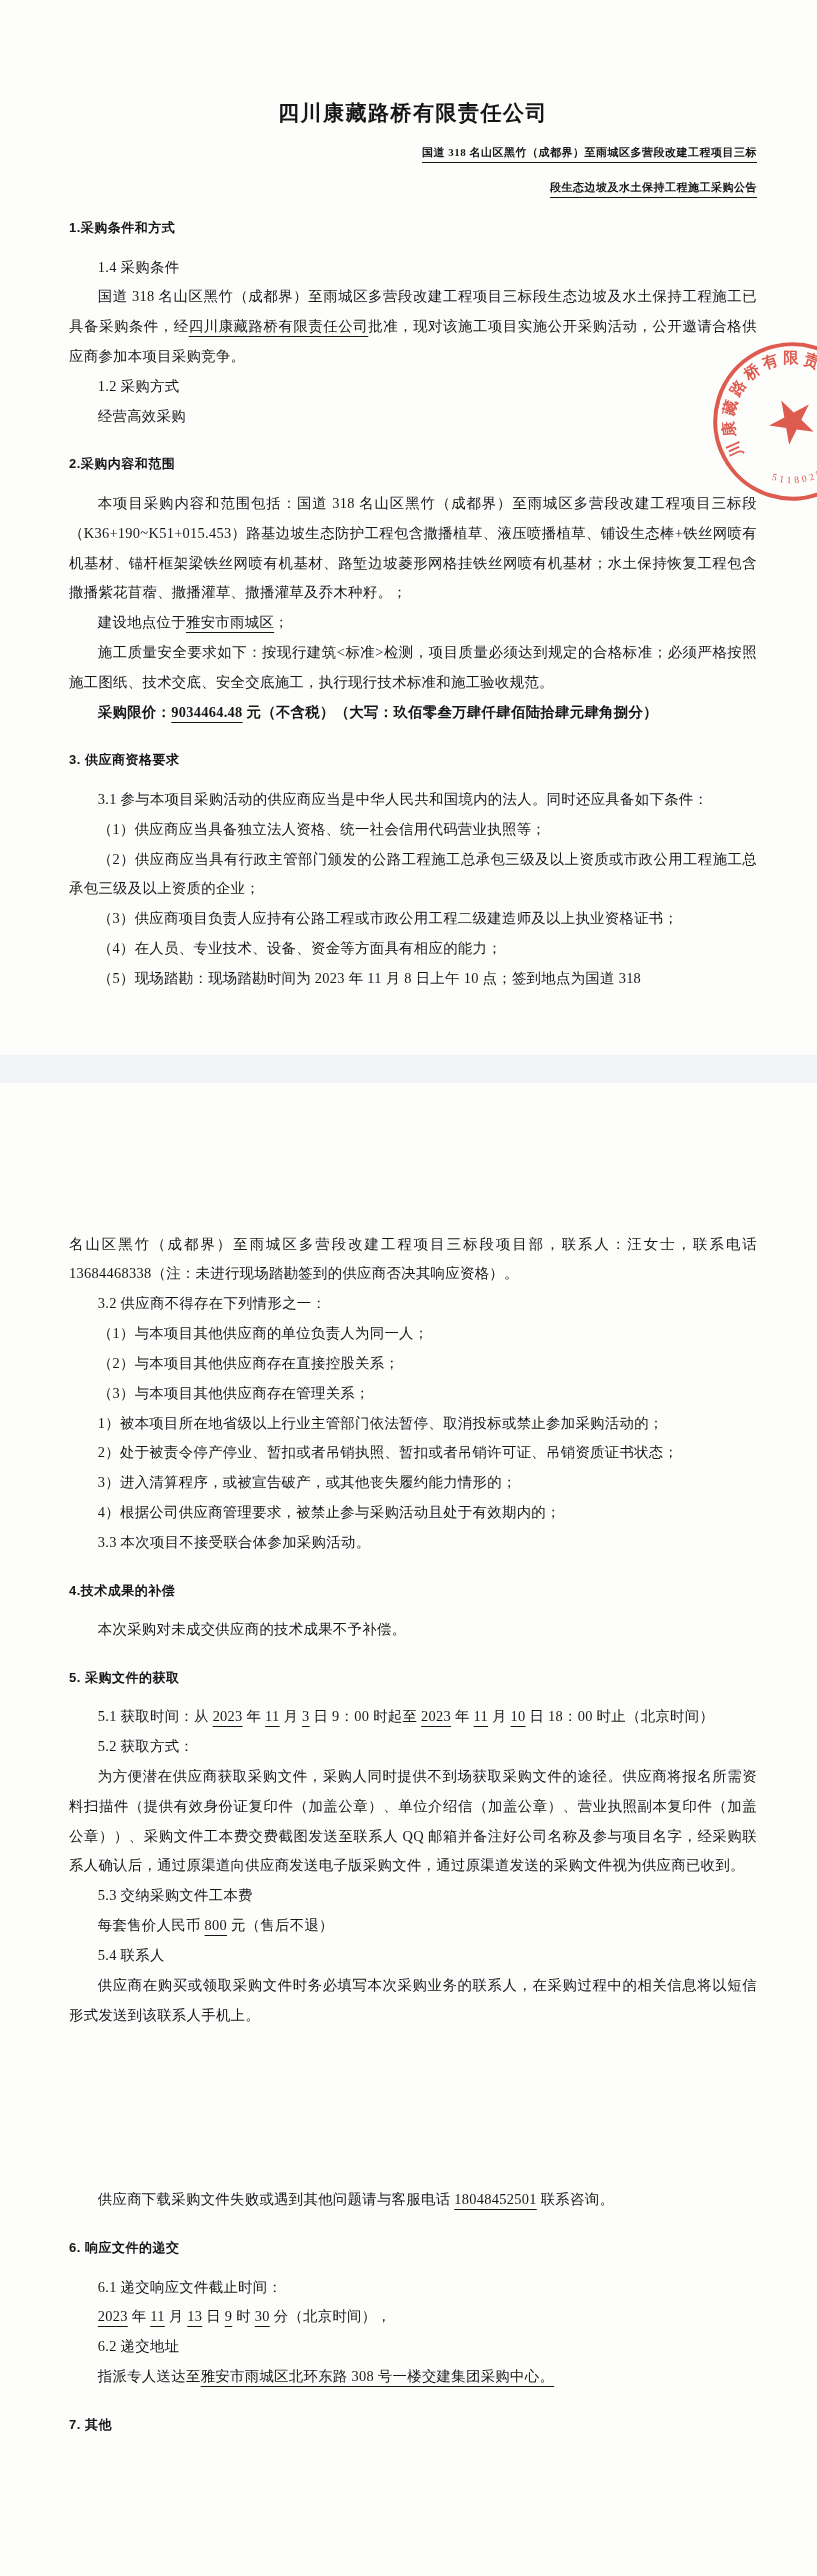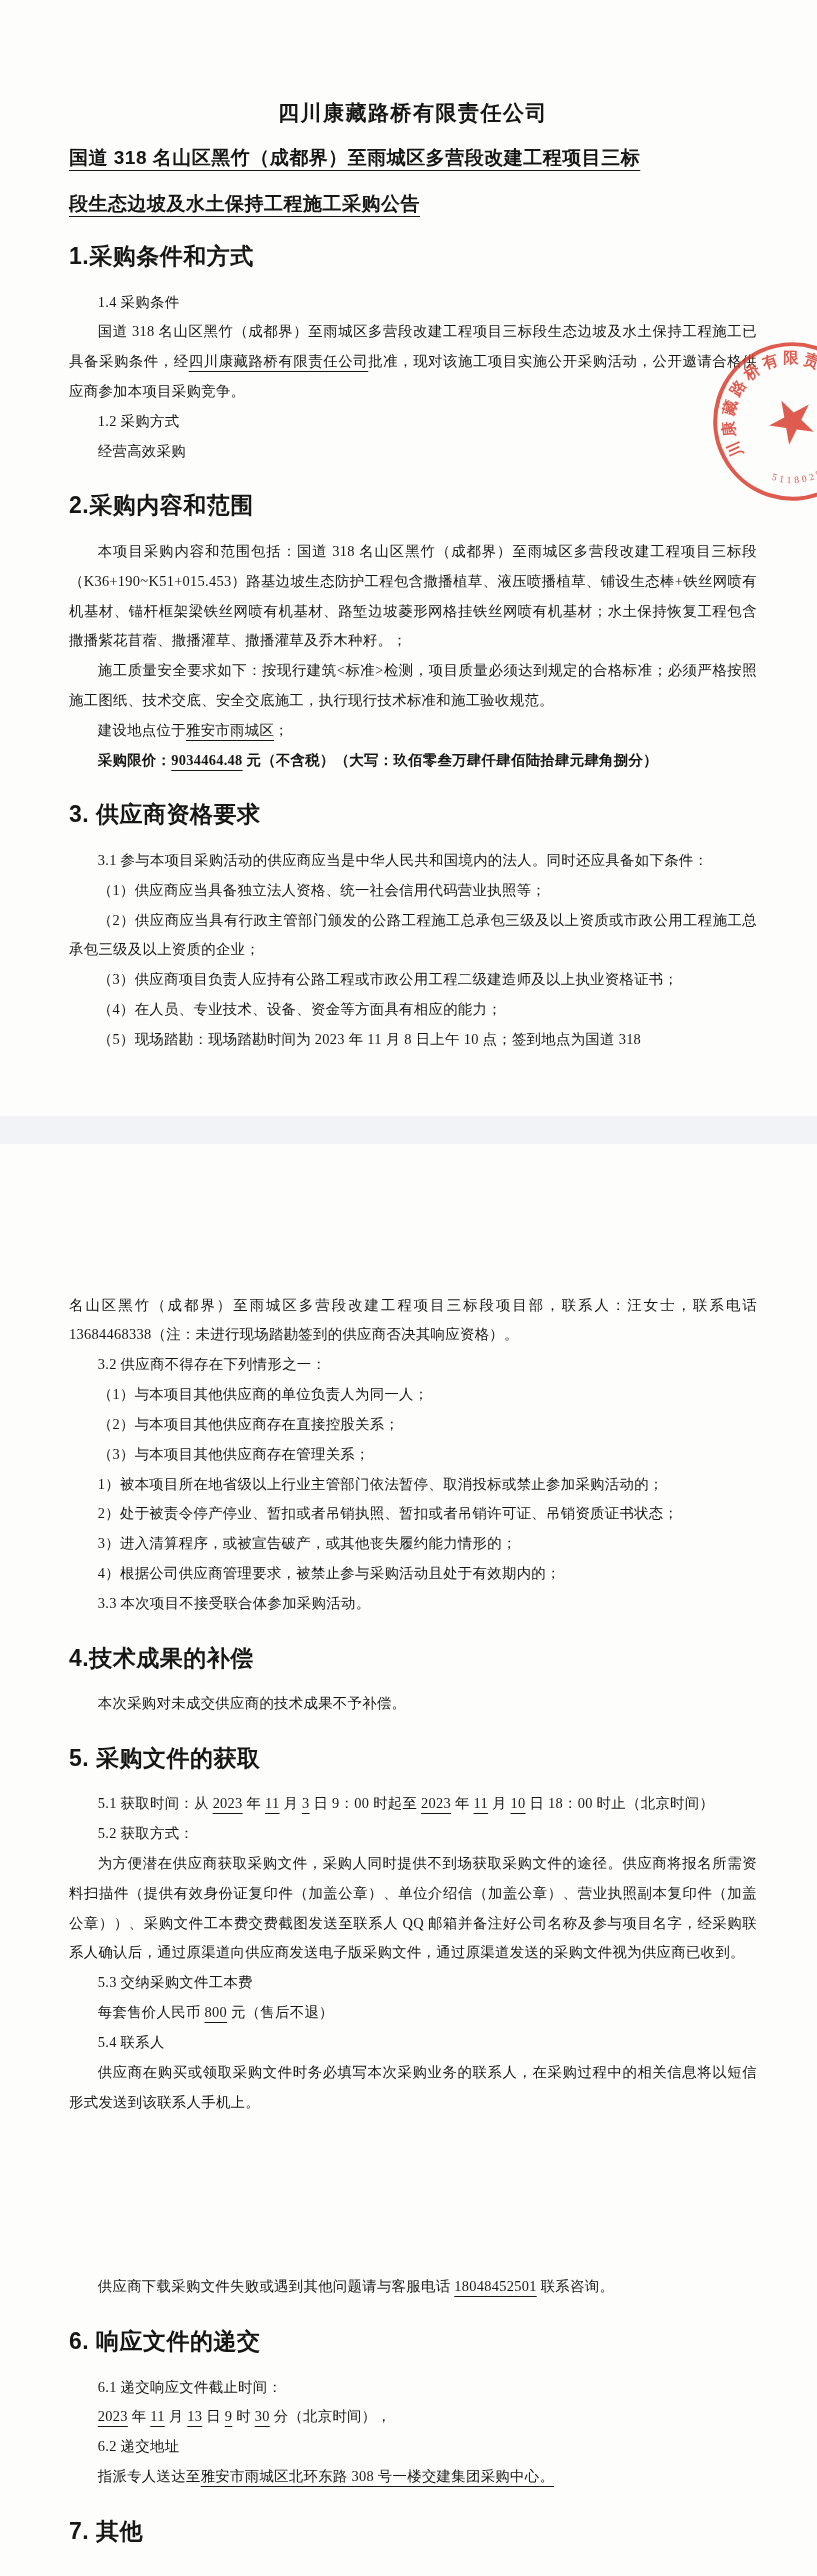--- a/index.html
+++ b/index.html
@@ -20,33 +20,33 @@
   .doc-company-title{
     margin:0 0 17.5px;
     text-align:center;
     font-family:"Liberation Sans", sans-serif;
     font-weight:bold;
     font-size:21px;
     letter-spacing:1.5px;
   }
   .doc-title-line{
     display:block;
-    text-align:left;
-    font-family:Liberation Sans, sans-serif;
+    text-align:right;
+    font-family:Liberation Serif, serif;
     font-weight:bold;
-    font-size:19px;
+    font-size:11px;
     margin:0 0 20.6px;
     text-decoration:underline;
     text-decoration-thickness:1px;
     text-underline-offset:6.2px;
     letter-spacing:0.5px;
   }
   .blocks h2{
     font-family:"Liberation Sans", sans-serif;
-    font-size:23px;
+    font-size:13px;
     font-weight:bold;
     letter-spacing:0.5px;
     margin:24px 0 15.5px;
   }
   .blocks p{
     font-size:14.4px;
     line-height:2.07;
     margin:0;
     text-align:justify;
     text-indent:2em;
@@ -81,22 +81,22 @@
     <span class="doc-title-line">段生态边坡及水土保持工程施工采购公告</span>
 
     <div class="blocks">
         <h2><span>1.采购条件和方式</span></h2>
         <p><span>1.4 采购条件</span></p>
         <p><span>国道 318 名山区黑竹（成都界）至雨城区多营段改建工程项目三标段生态边坡及水土保持工程施工已具备采购条件，经</span><span class="u">四川康藏路桥有限责任公司</span><span>批准，现对该施工项目实施公开采购活动，公开邀请合格供应商参加本项目采购竞争。</span></p>
         <p><span>1.2 采购方式</span></p>
         <p><span>经营高效采购</span></p>
         <h2><span>2.采购内容和范围</span></h2>
         <p><span>本项目采购内容和范围包括：国道 318 名山区黑竹（成都界）至雨城区多营段改建工程项目三标段（K36+190~K51+015.453）路基边坡生态防护工程包含撒播植草、液压喷播植草、铺设生态棒+铁丝网喷有机基材、锚杆框架梁铁丝网喷有机基材、路堑边坡菱形网格挂铁丝网喷有机基材；水土保持恢复工程包含撒播紫花苜蓿、撒播灌草、撒播灌草及乔木种籽。；</span></p>
+        <p><span>建设地点位于</span><span class="u">雅安市雨城区</span><span>；</span></p>
         <p><span>施工质量安全要求如下：按现行建筑&lt;标准&gt;检测，项目质量必须达到规定的合格标准；必须严格按照施工图纸、技术交底、安全交底施工，执行现行技术标准和施工验收规范。</span></p>
-        <p><span>建设地点位于</span><span class="u">雅安市雨城区</span><span>；</span></p>
         <p class="bold"><span>采购限价：</span><span class="u">9034464.48</span><span> 元（不含税）（大写：玖佰零叁万肆仟肆佰陆拾肆元肆角捌分）</span></p>
         <h2><span>3. 供应商资格要求</span></h2>
         <p><span>3.1 参与本项目采购活动的供应商应当是中华人民共和国境内的法人。同时还应具备如下条件：</span></p>
         <p><span>（1）供应商应当具备独立法人资格、统一社会信用代码营业执照等；</span></p>
         <p><span>（2）供应商应当具有行政主管部门颁发的公路工程施工总承包三级及以上资质或市政公用工程施工总承包三级及以上资质的企业；</span></p>
         <p><span>（3）供应商项目负责人应持有公路工程或市政公用工程二级建造师及以上执业资格证书；</span></p>
         <p><span>（4）在人员、专业技术、设备、资金等方面具有相应的能力；</span></p>
         <p><span>（5）现场踏勘：现场踏勘时间为 2023 年 11 月 8 日上午 10 点；签到地点为国道 318</span></p>
         <div class="page-gap shadow" style="height: 175px;"></div>
         <p class="noindent"><span>名山区黑竹（成都界）至雨城区多营段改建工程项目三标段项目部，联系人：汪女士，联系电话 13684468338（注：未进行现场踏勘签到的供应商否决其响应资格）。</span></p>

